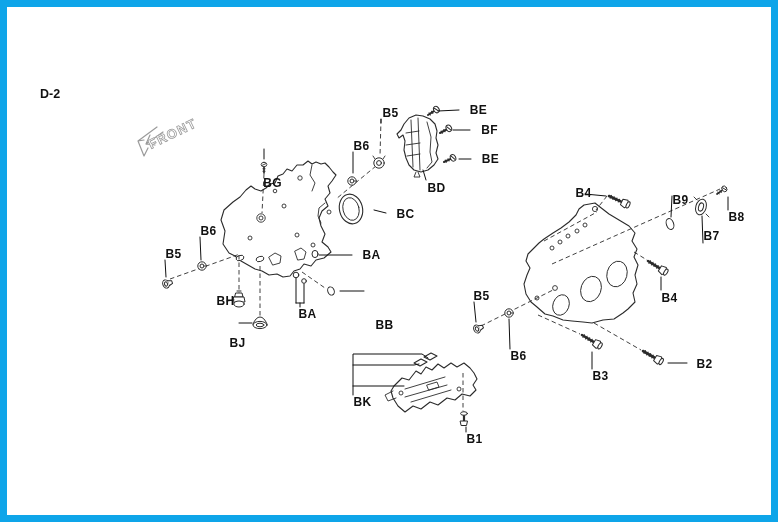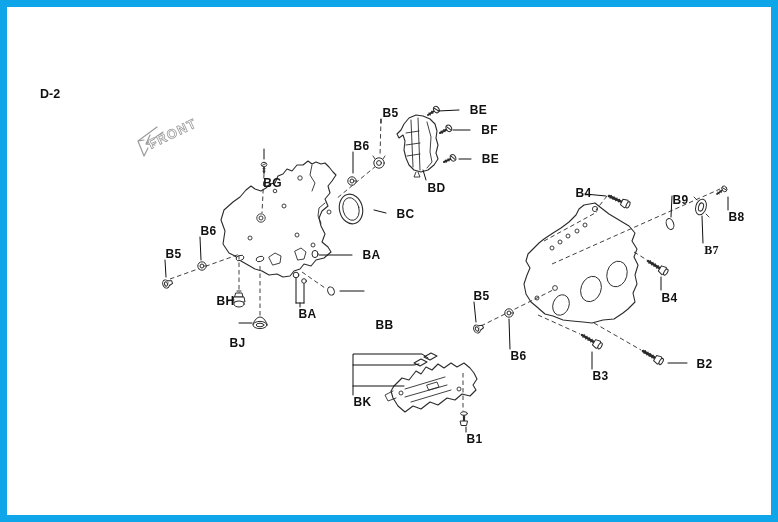--- a/index.html
+++ b/index.html
@@ -249,21 +249,21 @@
       <span class="callout" style="left: 463px; top: 103px;">BE</span>
       <span class="callout" style="left: 474px; top: 123px;">BF</span>
       <span class="callout" style="left: 346px; top: 139px;">B6</span>
       <span class="callout" style="left: 475px; top: 152px;">BE</span>
       <span class="callout" style="left: 257px; top: 136px; margin-top: 40px;">BG</span>
       <span class="callout" style="left: 421px; top: 181px;">BD</span>
       <span class="callout" style="left: 390px; top: 207px;">BC</span>
       <span class="callout" style="left: 568px; top: 186px;">B4</span>
       <span class="callout" style="left: 665px; top: 183px; margin-top: 10px;">B9</span>
       <span class="callout" style="left: 721px; top: 210px;">B8</span>
-      <span class="callout" style="left: 696px; top: 243px; font-family: Liberation Serif, serif;">B7</span>
+      <span class="callout" style="left: 696px; top: 229px;">B7</span>
       <span class="callout" style="left: 193px; top: 224px;">B6</span>
       <span class="callout" style="left: 158px; top: 247px;">B5</span>
       <span class="callout" style="left: 356px; top: 248px;">BA</span>
       <span class="callout" style="left: 654px; top: 291px;">B4</span>
       <span class="callout" style="left: 369px; top: 284px; margin-top: 34px;">BB</span>
       <span class="callout" style="left: 210px; top: 294px;">BH</span>
       <span class="callout" style="left: 466px; top: 289px;">B5</span>
       <span class="callout" style="left: 292px; top: 307px;">BA</span>
       <span class="callout" style="left: 222px; top: 316px; margin-top: 20px;">BJ</span>
       <span class="callout" style="left: 503px; top: 349px;">B6</span>

